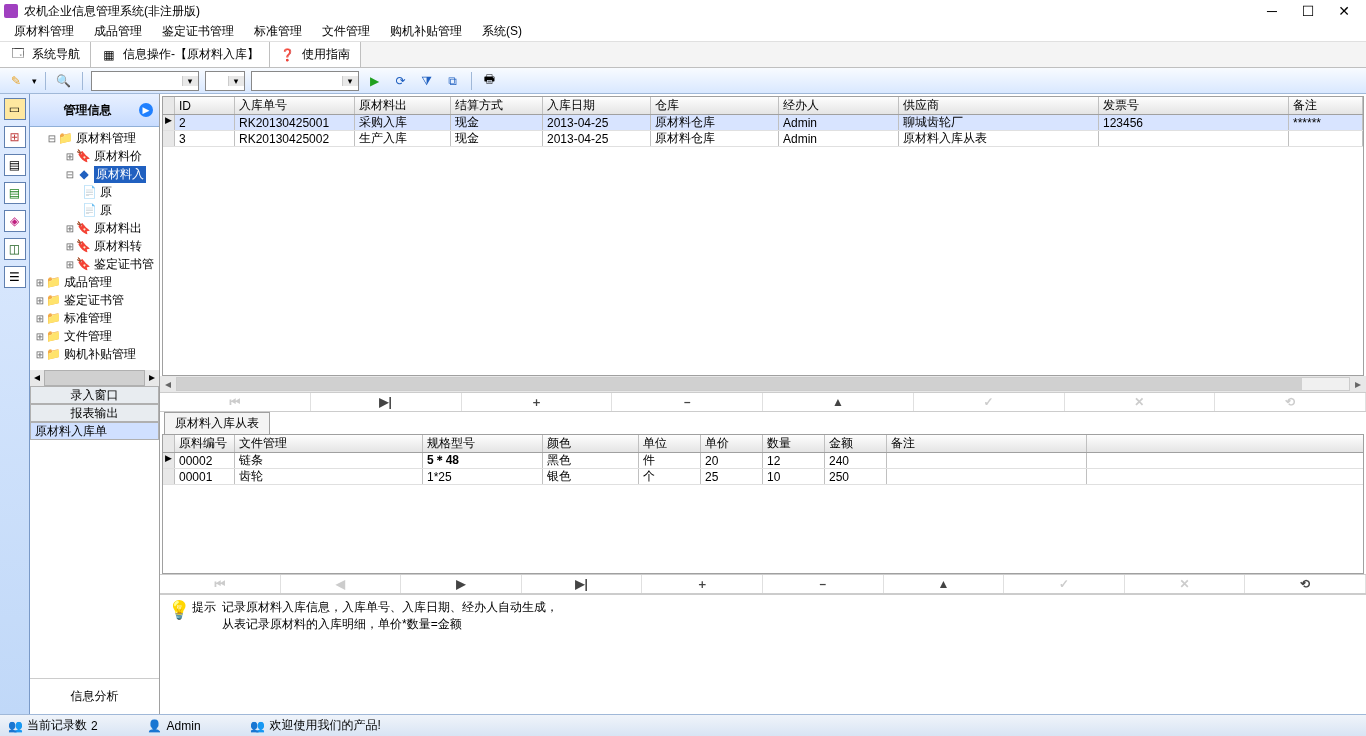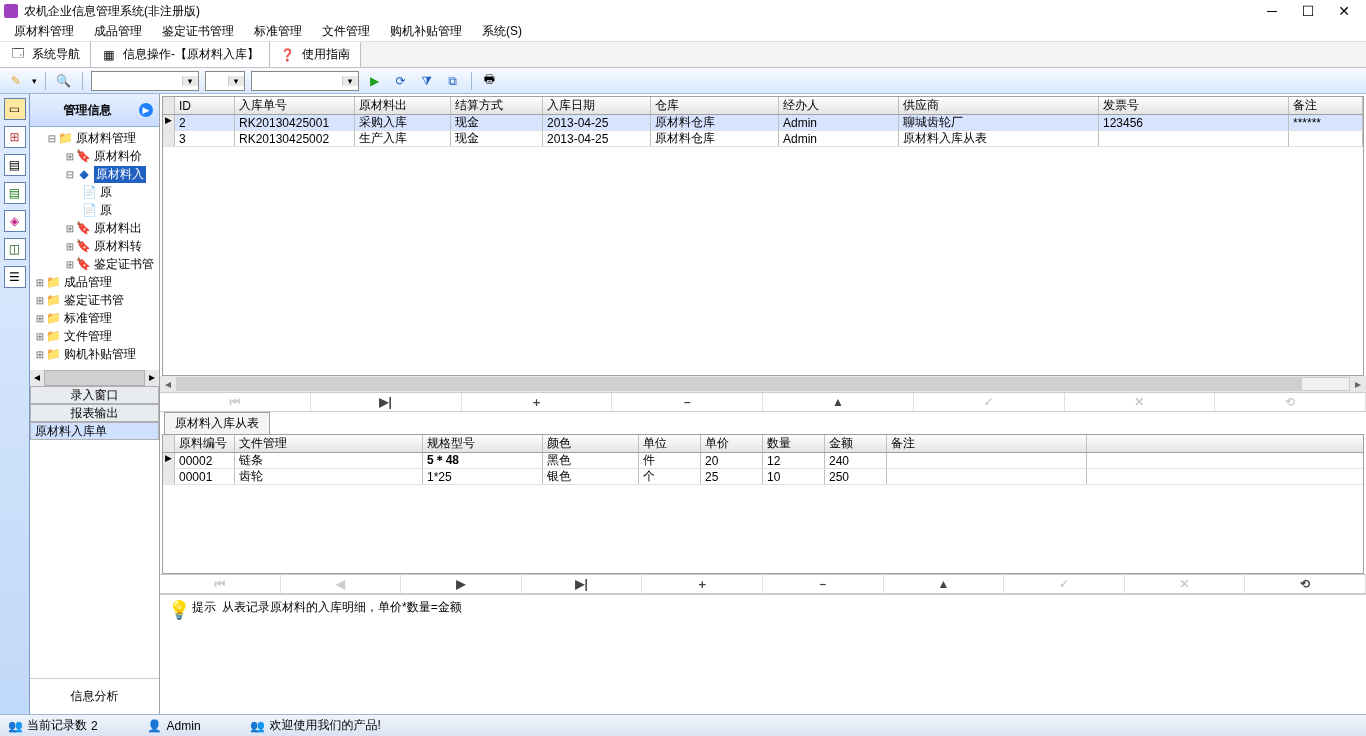--- a/index.html
+++ b/index.html
@@ -343,20 +343,21 @@
       <div class="nbtn">▲</div>
       <div class="nbtn dis">✓</div>
       <div class="nbtn dis">✕</div>
       <div class="nbtn">⟲</div>
     </div>
 
     <div class="hint">
       <div class="hicon">💡</div>
       <div class="hlbl">提示</div>
       <div>
+        <div>记录原材料入库信息，入库单号、入库日期、经办人自动生成，</div>
         <div>从表记录原材料的入库明细，单价*数量=金额</div>
       </div>
     </div>
   </div>
 </div>
 
 <div class="statusbar">
   <div class="sitem">
     <span style="color:#e8b020">👥</span>
     <span>当前记录数</span>

